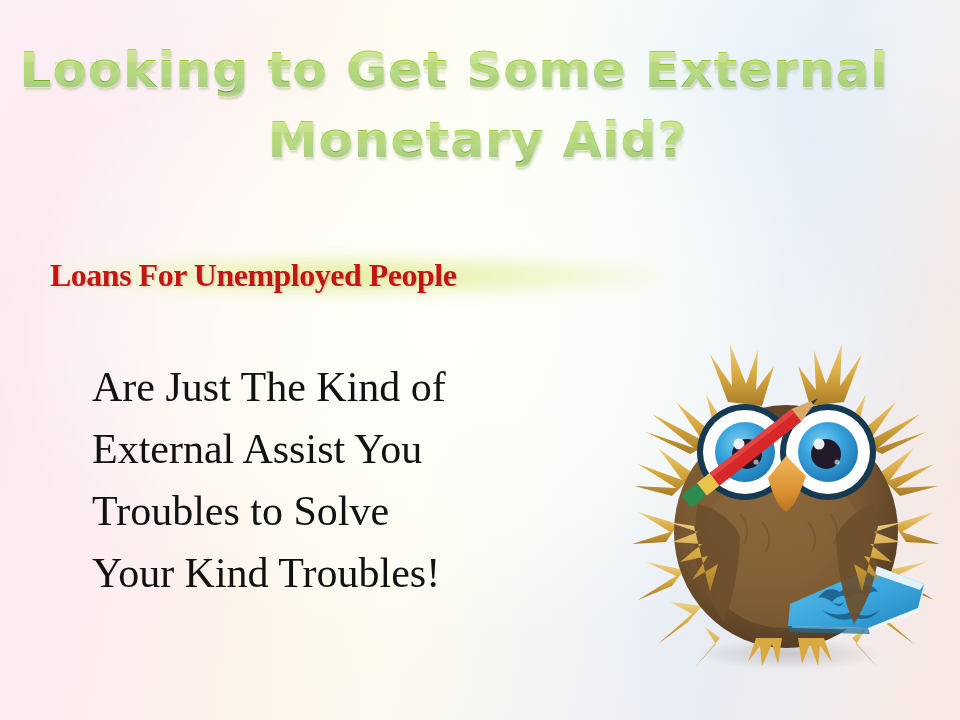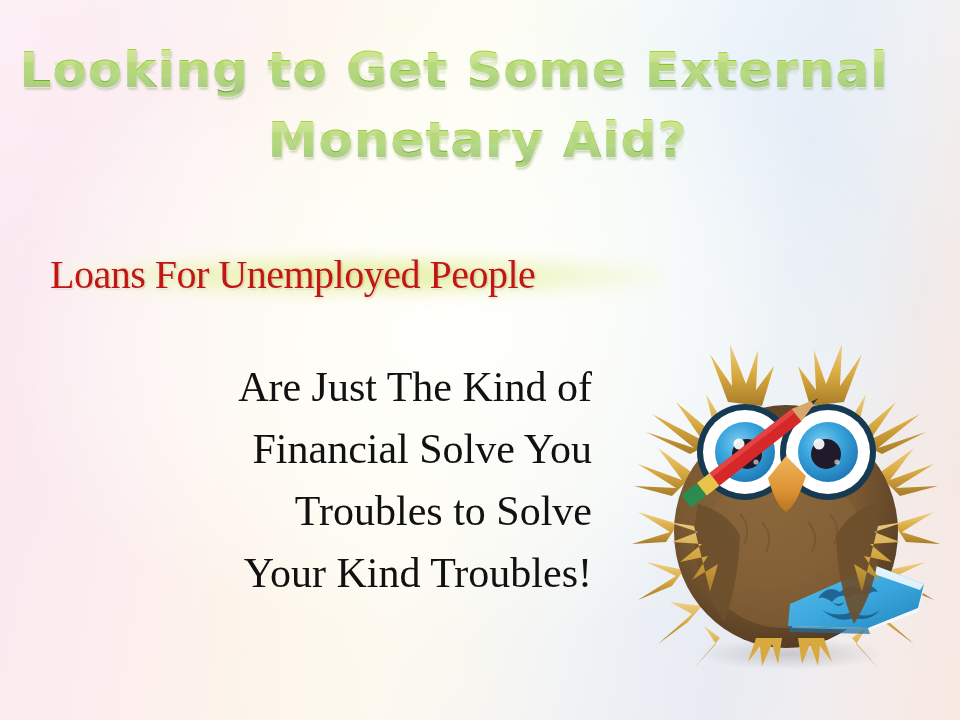--- a/index.html
+++ b/index.html
@@ -92,35 +92,35 @@
     top: 6px;
     right: 6px;
     height: 44px;
     border-radius: 22px;
     background: radial-gradient(ellipse at center, rgba(226,236,150,0.95) 0%, rgba(236,243,186,0.70) 45%, rgba(250,252,235,0.20) 75%, rgba(255,255,255,0) 100%);
     filter: blur(6px);
   }
   .subtitle-text {
     position: relative;
     font-family: "Liberation Serif", serif;
-    font-weight: normal;
-    font-size: 40px;
+    font-weight: bold;
+    font-size: 32px;
     line-height: 54px;
     color: #C11612;
     letter-spacing: -0.5px;
     text-shadow: 0 1px 0 rgba(255,255,255,0.6), 1px 1px 2px rgba(120,20,10,0.25);
   }
 
   
   .body-copy {
     position: absolute;
     left: 92px;
     top: 356px;
     width: 500px;
-    text-align: right;
+    text-align: left;
     font-family: "Liberation Serif", serif;
     font-size: 42px;
     line-height: 62px;
     color: #111111;
     letter-spacing: 0px;
   }
   .body-copy .bline { display: block; white-space: nowrap; }
 
   
   .owl {
@@ -148,21 +148,21 @@
     </div>
   </div>
 
   <div class="subtitle-wrap">
     <div class="subtitle-glow"></div>
     <div class="subtitle-text">Loans For Unemployed People</div>
   </div>
 
   <div class="body-copy">
     <span class="bline">Are Just The Kind of</span>
-    <span class="bline">Financial Solve You</span>
+    <span class="bline">External Assist You</span>
     <span class="bline">Troubles to Solve</span>
     <span class="bline">Your Kind Troubles!</span>
   </div>
 
   <div class="owl">
     <svg viewBox="0 0 308 336" xmlns="http://www.w3.org/2000/svg" aria-hidden="true">
       <defs>
         <radialGradient id="bodyGrad" cx="42%" cy="34%" r="72%">
           <stop offset="0%" stop-color="#8d6a3e"></stop>
           <stop offset="55%" stop-color="#7a5932"></stop>

